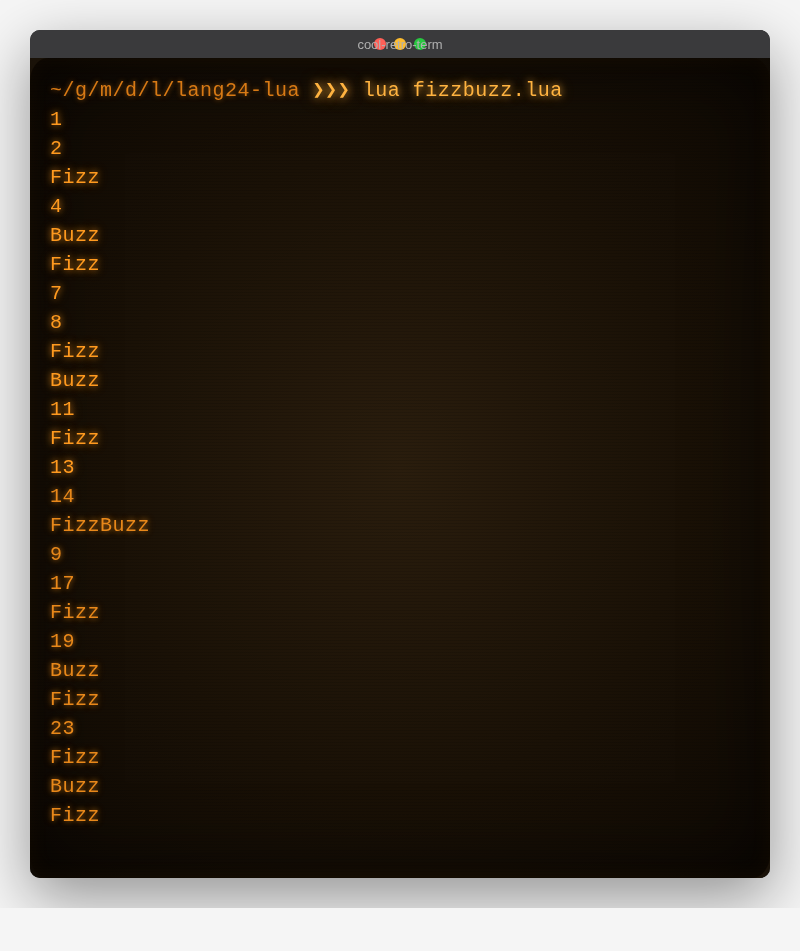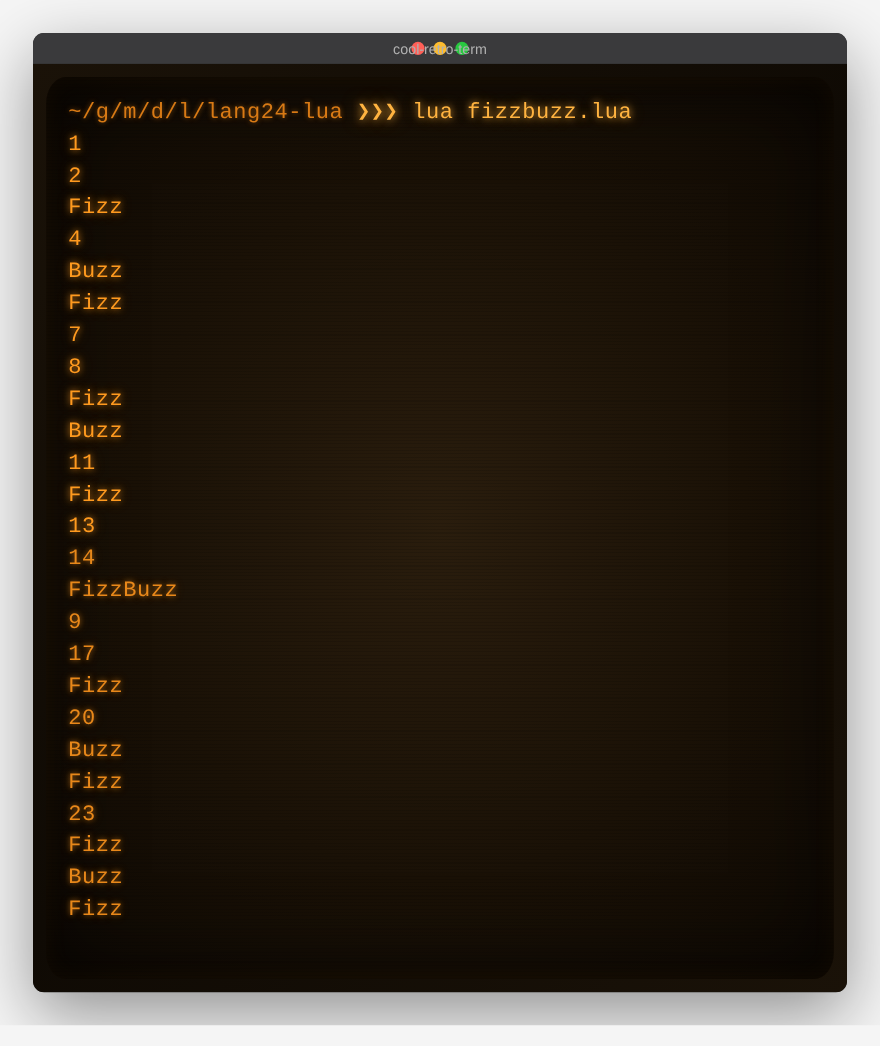--- a/index.html
+++ b/index.html
@@ -54,21 +54,20 @@
       position: absolute;
       left: 50%;
       transform: translateX(-50%);
       font-size: 13px;
       color: #b0b0b0;
       font-weight: 400;
     }
     
     .terminal-frame {
       background: linear-gradient(135deg, #1a1208 0%, #0f0a04 50%, #1a1208 100%);
-      padding: 12px;
     }
     
     .terminal-screen {
       background: radial-gradient(ellipse at center, #2a1d0d 0%, #1a1106 55%, #0d0803 100%);
       border-radius: 18px / 24px;
       padding: 18px 20px;
       min-height: 820px;
       position: relative;
       box-shadow: inset 0 0 80px rgba(0,0,0,0.6), inset 0 0 20px rgba(255,150,30,0.08);
       overflow: hidden;
@@ -162,21 +161,21 @@
             <div class="output-line">Fizz</div>
             <div class="output-line">Buzz</div>
             <div class="output-line">11</div>
             <div class="output-line">Fizz</div>
             <div class="output-line">13</div>
             <div class="output-line">14</div>
             <div class="output-line">FizzBuzz</div>
             <div class="output-line">9</div>
             <div class="output-line">17</div>
             <div class="output-line">Fizz</div>
-            <div class="output-line">20</div>
+            <div class="output-line">19</div>
             <div class="output-line">Buzz</div>
             <div class="output-line">Fizz</div>
             <div class="output-line">23</div>
             <div class="output-line">Fizz</div>
             <div class="output-line">Buzz</div>
             <div class="output-line">Fizz</div>
           </div>
       </div>
     </div>
   </div>

